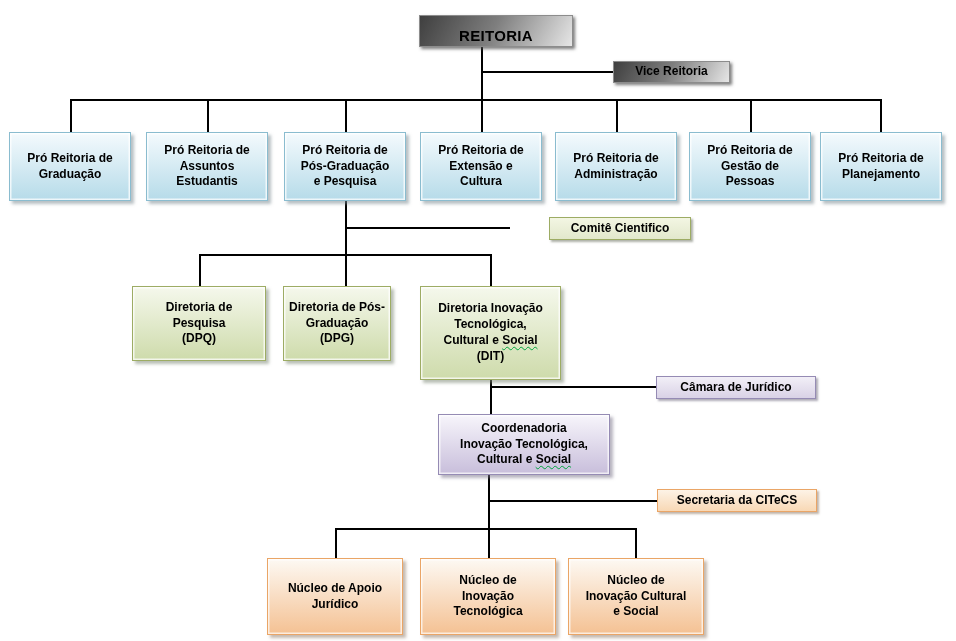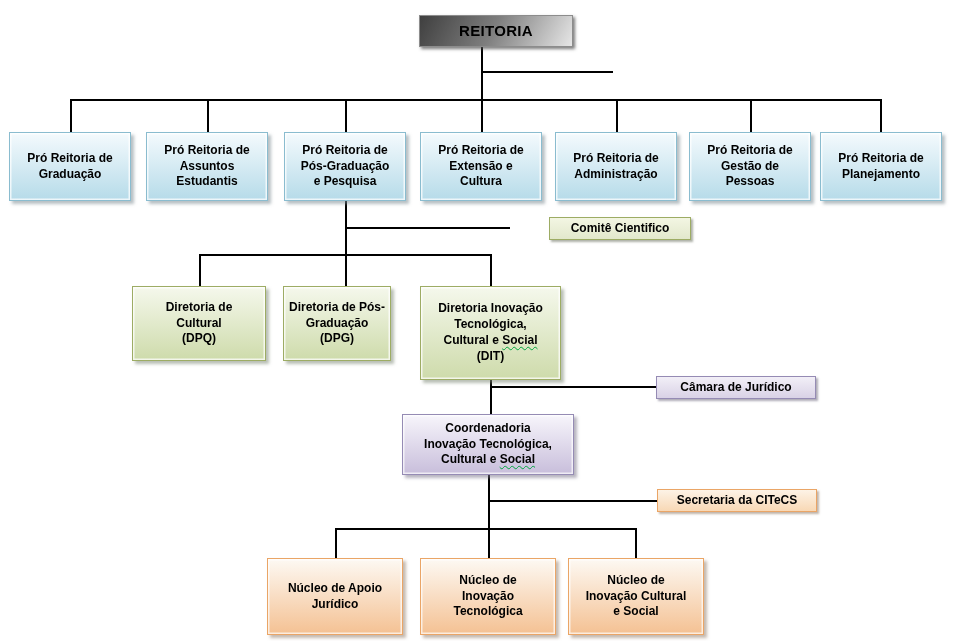--- a/index.html
+++ b/index.html
@@ -35,20 +35,21 @@
   .comite {
     background:linear-gradient(to bottom, var(--comite-top,#f3f6e3) 0%, var(--comite-bottom,#e2e8cc) 100%);
     border:1px solid var(--green-border,#9dac64);
     box-shadow:2px 2px 2px rgba(120,125,110,0.6);
     margin-left:39px;
   }
   .purple {
     background:linear-gradient(to bottom, var(--purple-top,#f7f5fb) 0%, var(--purple-bottom,#c8bedb) 100%);
     border:1px solid var(--purple-border,#958bb4);
     box-shadow:inset 0 0 0 1.5px rgba(255,255,255,0.7), 3px 3px 3px rgba(125,120,140,0.55);
+    margin-left:36px;
   }
   .camara {
     background:linear-gradient(to bottom, var(--camara-top,#f2eff7) 0%, var(--camara-bottom,#d9d2e6) 100%);
     border:1px solid var(--purple-border,#958bb4);
     box-shadow:2px 2px 2px rgba(120,115,135,0.6);
   }
   .orange {
     background:linear-gradient(to bottom, var(--orange-top,#fdf9f3) 0%, var(--orange-bottom,#f4c193) 100%);
     border:1px solid var(--orange-border,#eaa566);
     box-shadow:inset 0 0 0 1.5px rgba(255,255,255,0.7), 3px 3px 3px rgba(150,130,112,0.55);
@@ -88,24 +89,27 @@
   <div class="line" style="left:199px; top:254px; width:2px;   height:32px;"></div>
   <div class="line" style="left:490px; top:254px; width:2px;   height:32px;"></div>
   <div class="line" style="left:490px; top:361px; width:2px;   height:53px;"></div>
   <div class="line" style="left:490px; top:386px; width:166px; height:2px;"></div>
   <div class="line" style="left:488px; top:475px; width:2px;   height:83px;"></div>
   <div class="line" style="left:488px; top:500px; width:169px; height:2px;"></div>
   <div class="line" style="left:335px; top:528px; width:302px; height:2px;"></div>
   <div class="line" style="left:335px; top:528px; width:2px;   height:30px;"></div>
   <div class="line" style="left:635px; top:528px; width:2px;   height:30px;"></div>
 
-  <div class="node gray root-label" style="left:419px; top:15px; width:154px; height:32px;">
+  <div class="node gray root-label" style="left:419px; top:15px; width:154px; height:32px;align-items:flex-end;">
     <span>REITORIA</span>
   </div>
 
+  <div class="node gray" style="left:613px; top:61px; width:117px; height:22px;">
+    <span>Vice Reitoria</span>
+  </div>
 
   <div class="node blue" style="left:9px; top:132px; width:122px; height:69px;">
     <span>Pró Reitoria de
 Graduação</span>
   </div>
   <div class="node blue" style="left:146px; top:132px; width:122px; height:69px;">
     <span>Pró Reitoria de
 Assuntos
 Estudantis</span>
   </div>
@@ -132,21 +136,21 @@
     <span>Pró Reitoria de
 Planejamento</span>
   </div>
 
   <div class="node comite" style="left:510px; top:217px; width:142px; height:23px;">
     <span>Comitê Cientifico</span>
   </div>
 
   <div class="node green" style="left:132px; top:286px; width:134px; height:75px;">
     <span>Diretoria de
-Cultural
+Pesquisa
 (DPQ)</span>
   </div>
   <div class="node green" style="left:283px; top:286px; width:108px; height:75px;">
     <span>Diretoria de Pós-
 Graduação
 (DPG)</span>
   </div>
   <div class="node green" style="left:420px; top:286px; width:141px; height:94px;">
     <div><span>Diretoria Inovação
 Tecnológica,

